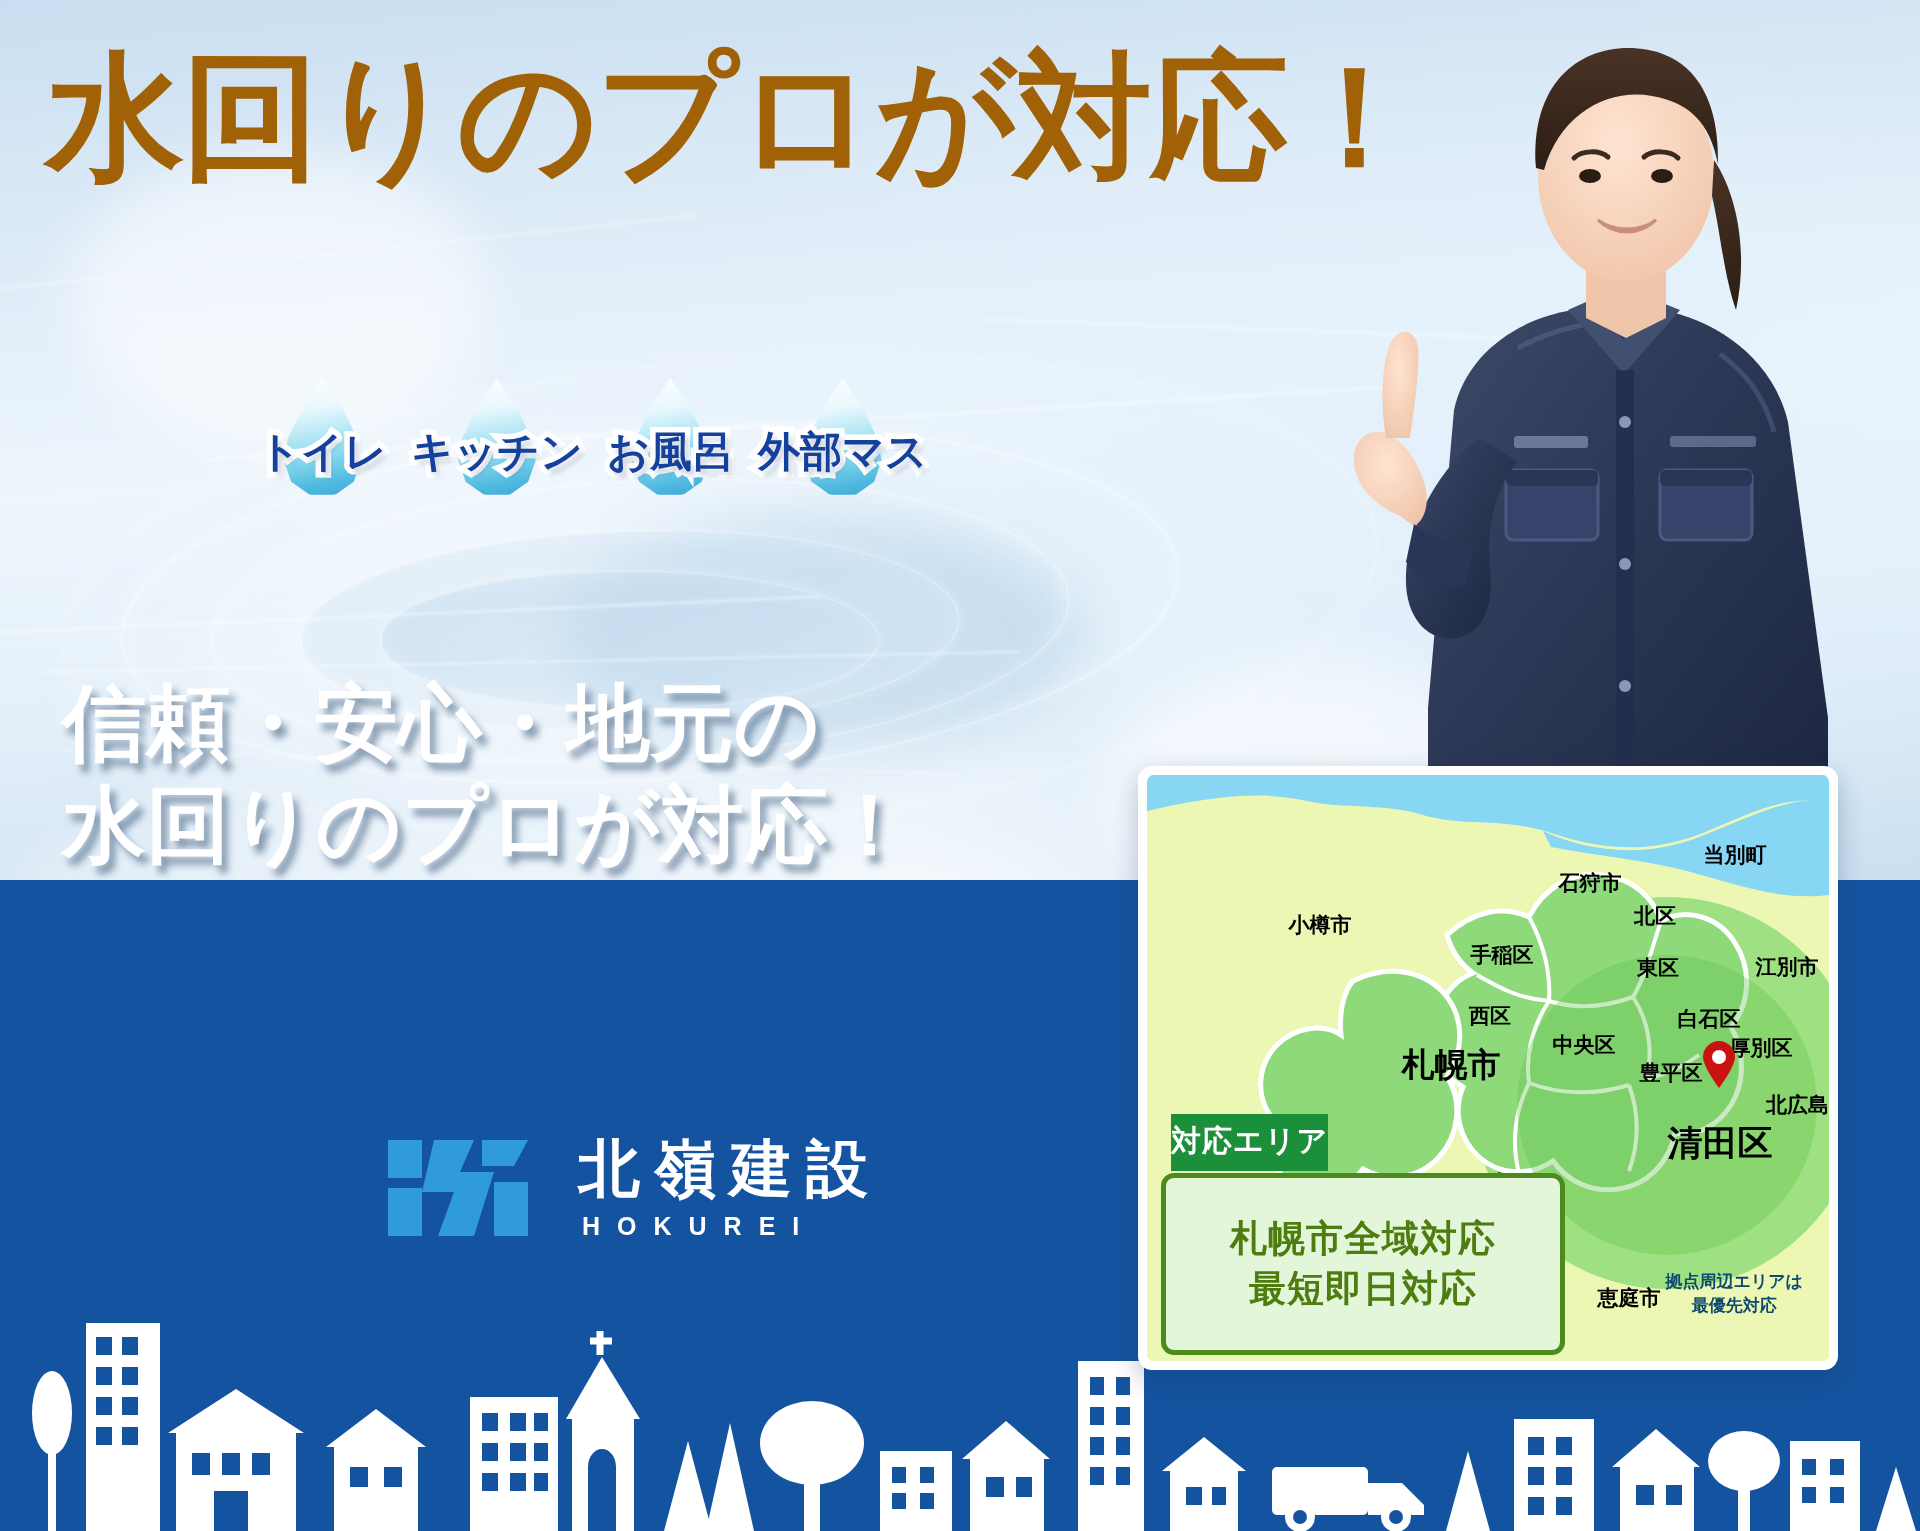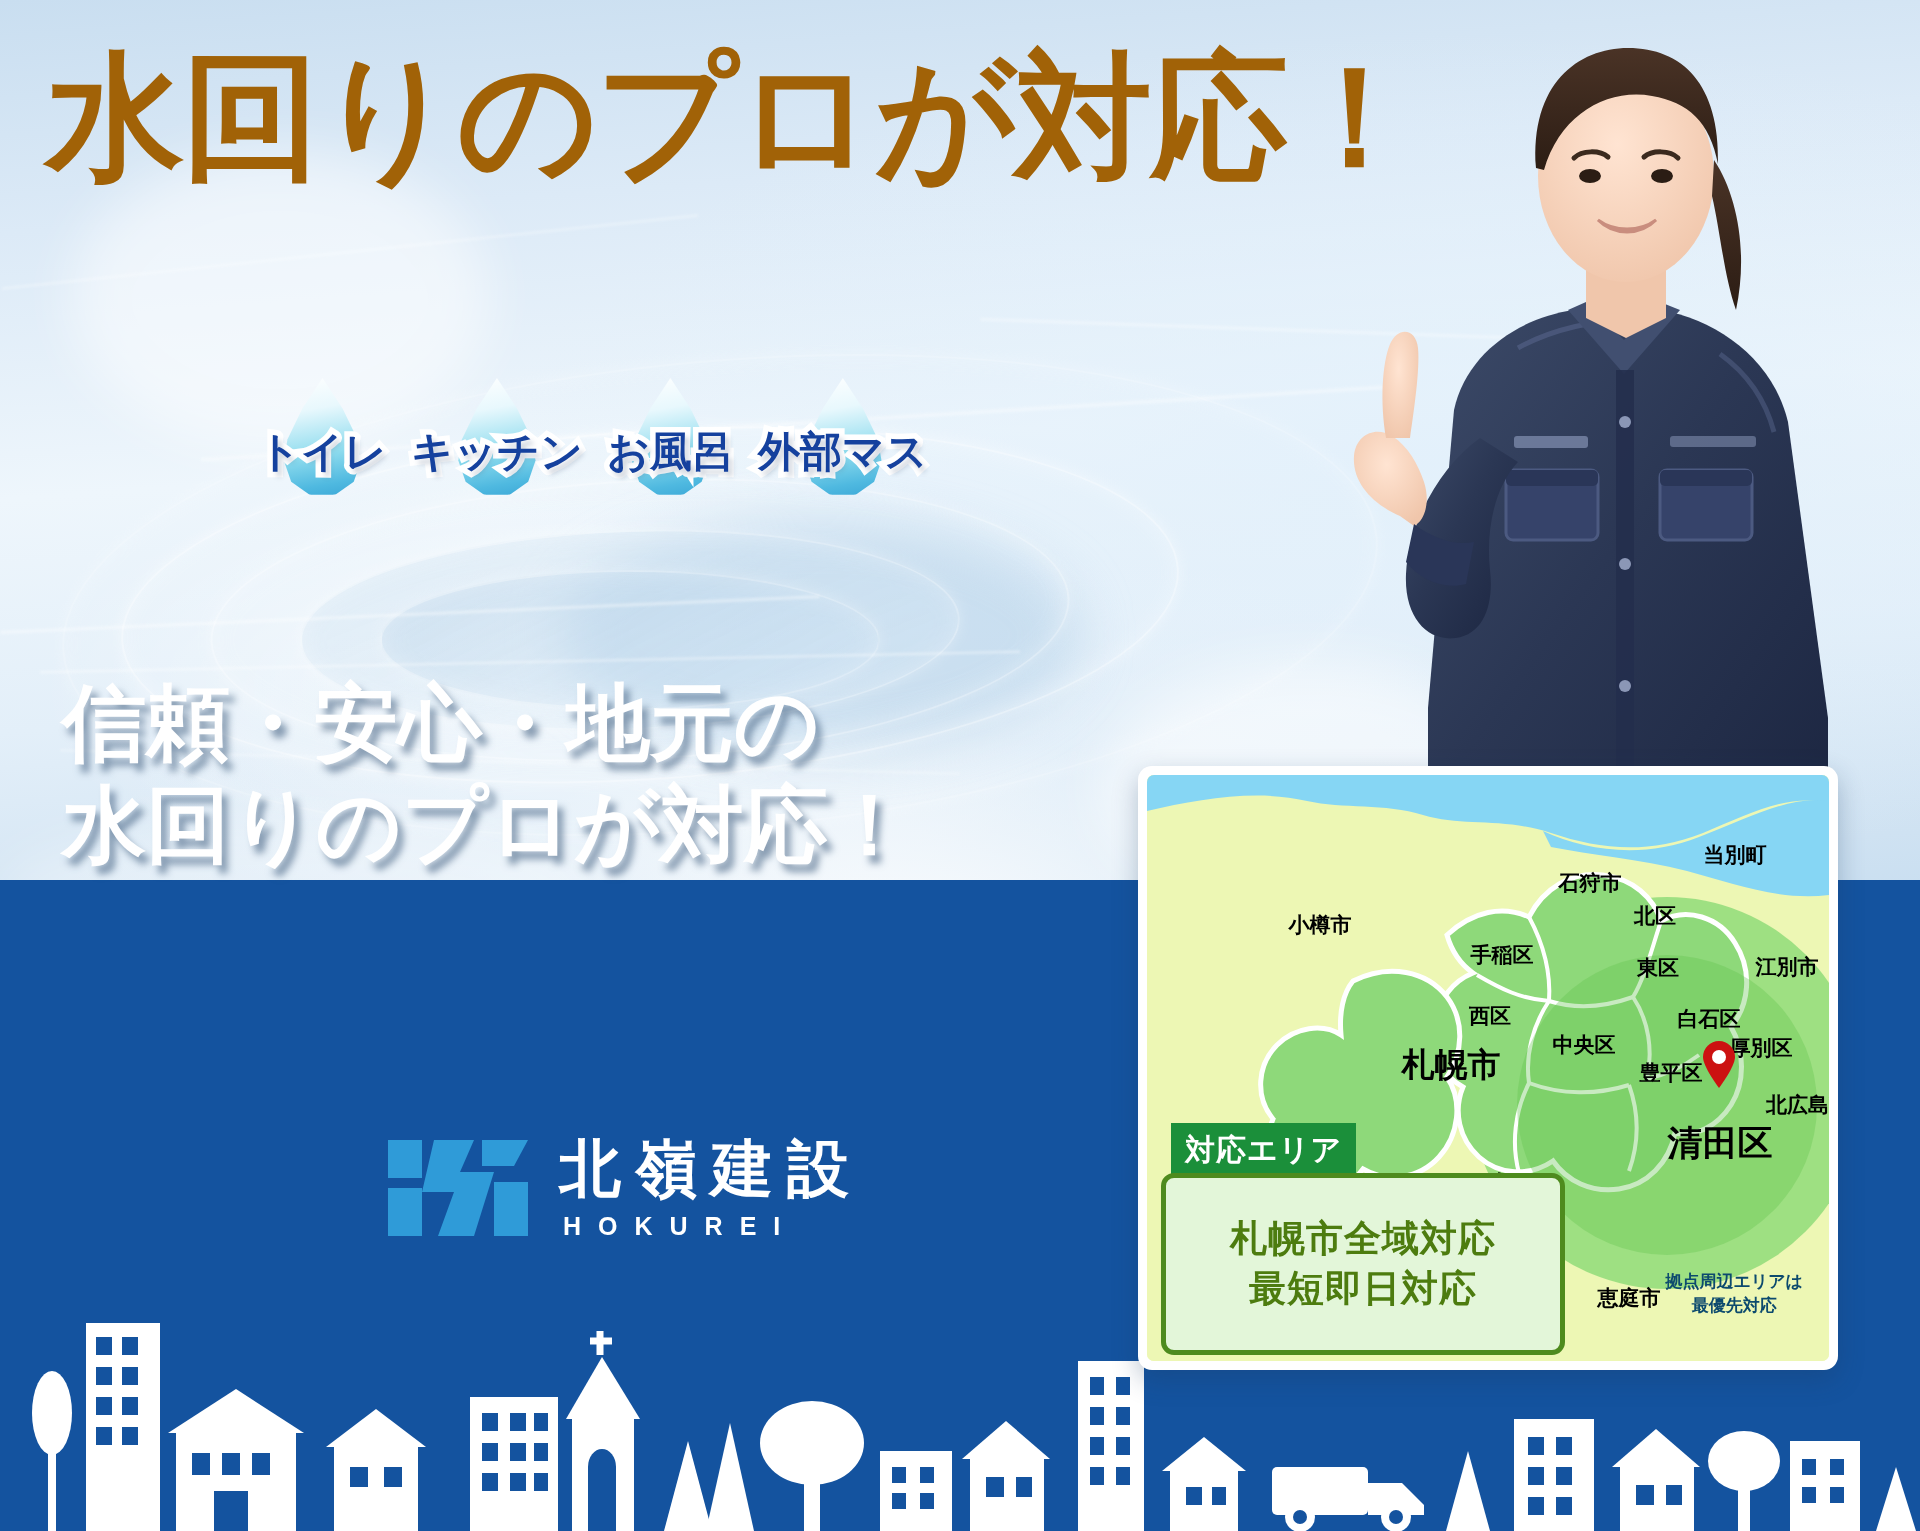--- a/index.html
+++ b/index.html
@@ -122,21 +122,21 @@
   .navy-band{
     position:absolute; left:0; top:880px; width:1920px; height:651px;
     background:#14539f;
     clip-path:polygon(0 0, 1920 0, 1920 594, 1600 626, 1200 648, 760 648, 360 634, 0 604);
     z-index:3;
   }
 
   
   .logo{
     position:absolute; left:382px; top:1132px;
-    display:flex; align-items:center; gap:25px;
+    display:flex; align-items:center; gap:44px;
     z-index:10;
   }
   .logo-mark{ position:relative; width:152px; height:112px; }
   .logo-mark svg{ display:block; }
   .logo-text{ display:flex; flex-direction:column; }
   .logo-jp{
     font-size:62px; font-weight:800; color:#ffffff;
     letter-spacing:14px; line-height:1;
   }
   .logo-en{
@@ -177,26 +177,26 @@
   }
   .map-label.big{ font-size:33px; font-weight:800; }
   .map-label.huge{ font-size:35px; font-weight:900; }
 
   .map-pin{
     position:absolute; z-index:6;
     transform:translate(-50%,-100%);
   }
 
   .area-badge{
-    position:absolute; left:24px; top:348px;
+    position:absolute; left:24px; top:339px;
     background:#1b8f3a;
     color:#ffffff;
     font-size:30px; font-weight:800;
     letter-spacing:1px;
-    padding:7px 14px 9px;
+    padding:7px 0 9px;
     z-index:9;
   }
   .area-box{
     position:absolute; left:14px; top:398px;
     width:404px; height:182px;
     background:#e3f6d9;
     border:5px solid #4e8b1e;
     border-radius:13px;
     display:flex; flex-direction:column;
     align-items:center; justify-content:center;

